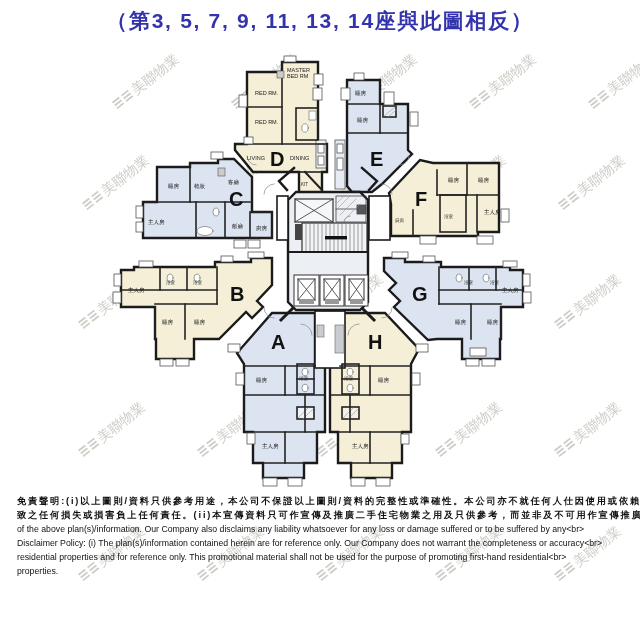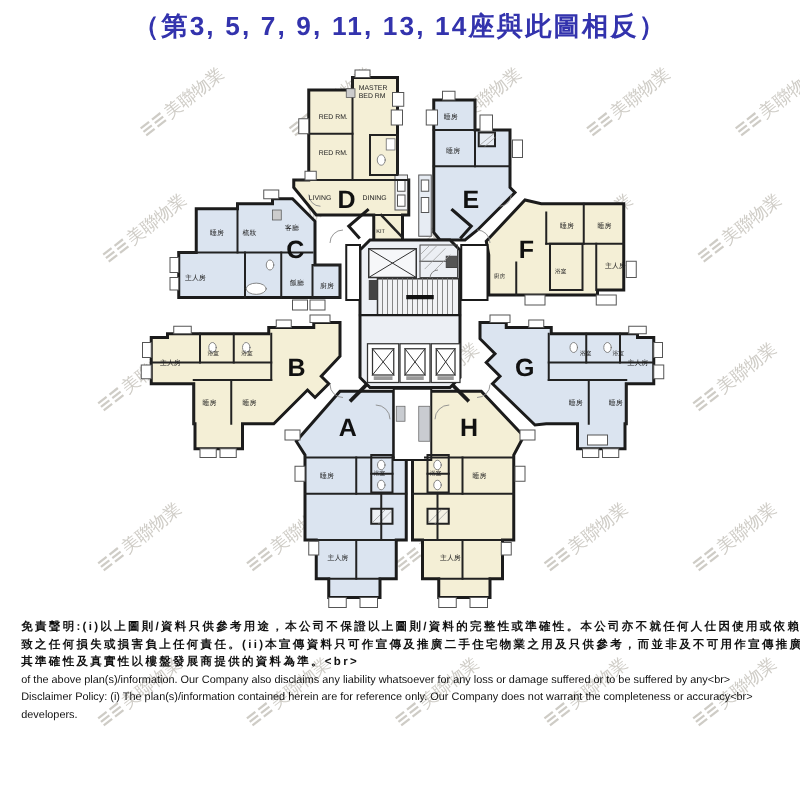--- a/index.html
+++ b/index.html
@@ -402,17 +402,17 @@
 <text x="444" y="218" font-size="4.5">浴室</text>
 
 <text x="395" y="222" font-size="4.5">廚房</text>
 </g>
 </g>
 </svg>
 
 <div class="ftr">
 <div class="cn">免責聲明:(i)以上圖則/資料只供參考用途，本公司不保證以上圖則/資料的完整性或準確性。本公司亦不就任何人仕因使用或依賴以上圖則/資料所引&lt;br&gt;</div>
 <div class="cn">致之任何損失或損害負上任何責任。(ii)本宣傳資料只可作宣傳及推廣二手住宅物業之用及只供參考，而並非及不可用作宣傳推廣任何一手住宅物業，&lt;br&gt;</div>
-<div class="cn">其準確性及真實性以樓盤發展商提供的資料為準。&lt;br&gt;</div>
 <div>of the above plan(s)/information. Our Company also disclaims any liability whatsoever for any loss or damage suffered or to be suffered by any&lt;br&gt;</div>
 <div>Disclaimer Policy: (i) The plan(s)/information contained herein are for reference only. Our Company does not warrant the completeness or accuracy&lt;br&gt;</div>
-<div>developers.</div>
+<div>residential properties and for reference only. This promotional material shall not be used for the purpose of promoting first-hand residential&lt;br&gt;</div>
+<div>properties.</div>
 </div>
 
 </body></html>

